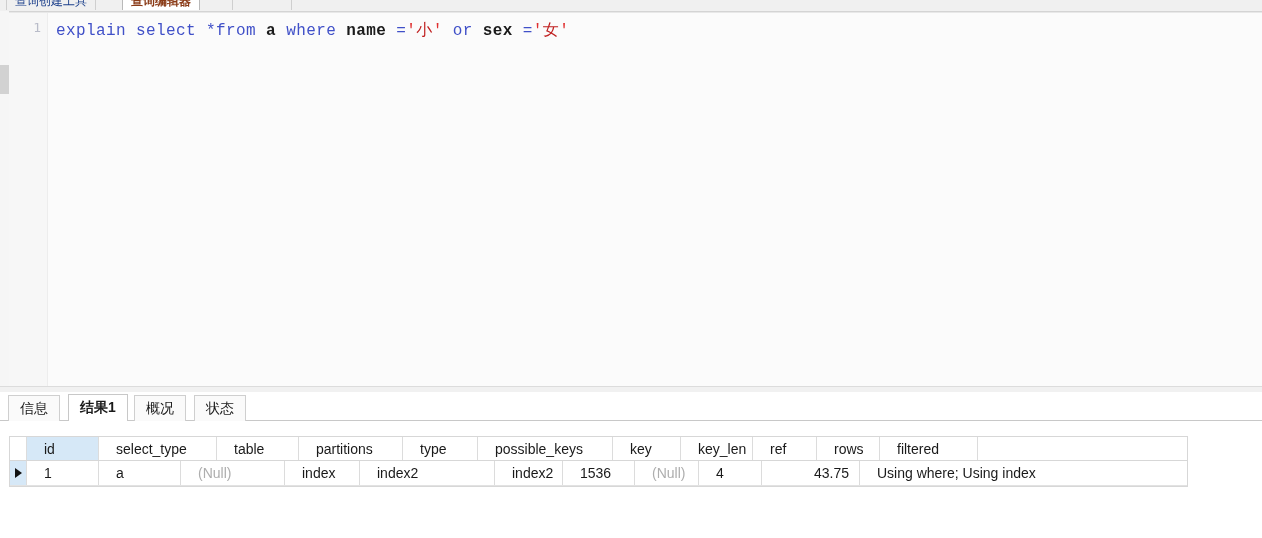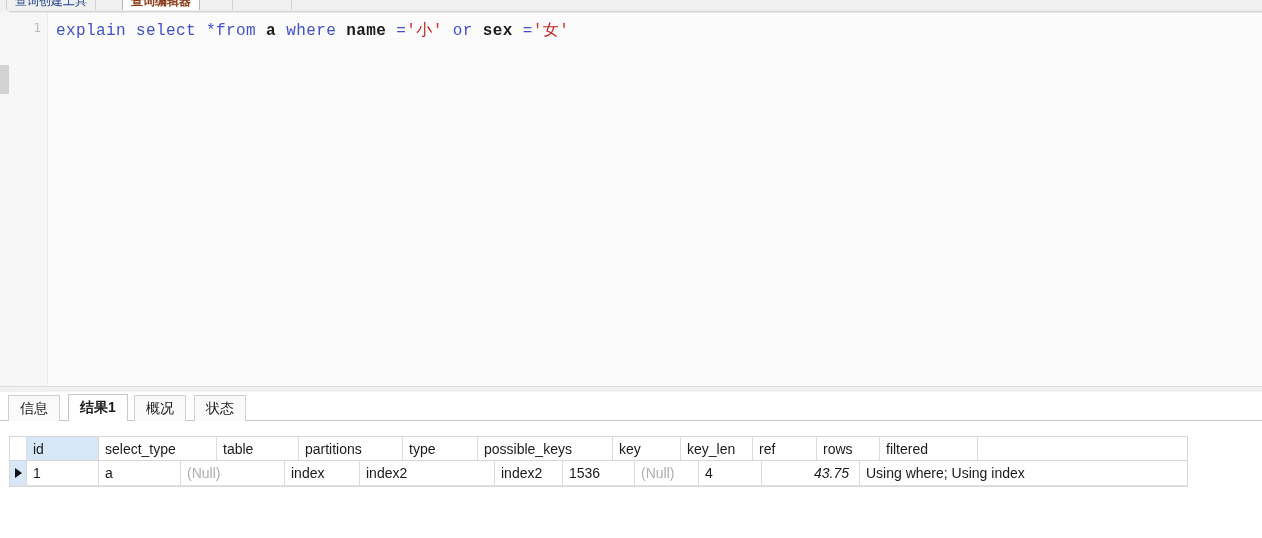--- a/index.html
+++ b/index.html
@@ -189,21 +189,21 @@
     border-top: 1px solid #d7d7d7;
     background: #ffffff;
   }
   .grid-row.data {
     border-bottom: 1px solid #e2e2e2;
   }
   .cell {
     position: relative;
     display: flex;
     align-items: center;
-    padding: 0 6px;
+    padding: 0 17px;
     font-size: 14px;
     box-sizing: border-box;
     border-right: 1px solid #dcdcdc;
     white-space: nowrap;
     overflow: hidden;
     color: #1a1a1a;
   }
   .cell.last { border-right: none; }
   .cell.sel-head { background: #d6e8f7; }
   .cell.null { color: #aeaeae; }
@@ -281,19 +281,19 @@
           </div>
           <div class="cell" style="flex: 0 0 72px;">1</div>
           <div class="cell" style="flex: 0 0 82px;">a</div>
           <div class="cell null" style="flex: 0 0 104px;">(Null)</div>
           <div class="cell" style="flex: 0 0 75px;">index</div>
           <div class="cell" style="flex: 0 0 135px;">index2</div>
           <div class="cell" style="flex: 0 0 68px;">index2</div>
           <div class="cell" style="flex: 0 0 72px;">1536</div>
           <div class="cell null" style="flex: 0 0 64px;">(Null)</div>
           <div class="cell" style="flex: 0 0 63px;">4</div>
-          <div class="cell numright" style="flex: 0 0 98px; font-style: italic;">43.75</div>
+          <div class="cell numright" style="flex: 0 0 98px;">43.75</div>
           <div class="cell last" style="flex: 0 0 210px;">Using where; Using index</div>
         </div>
       </div>
   </div>
 
 </div>
 
 </body></html>

